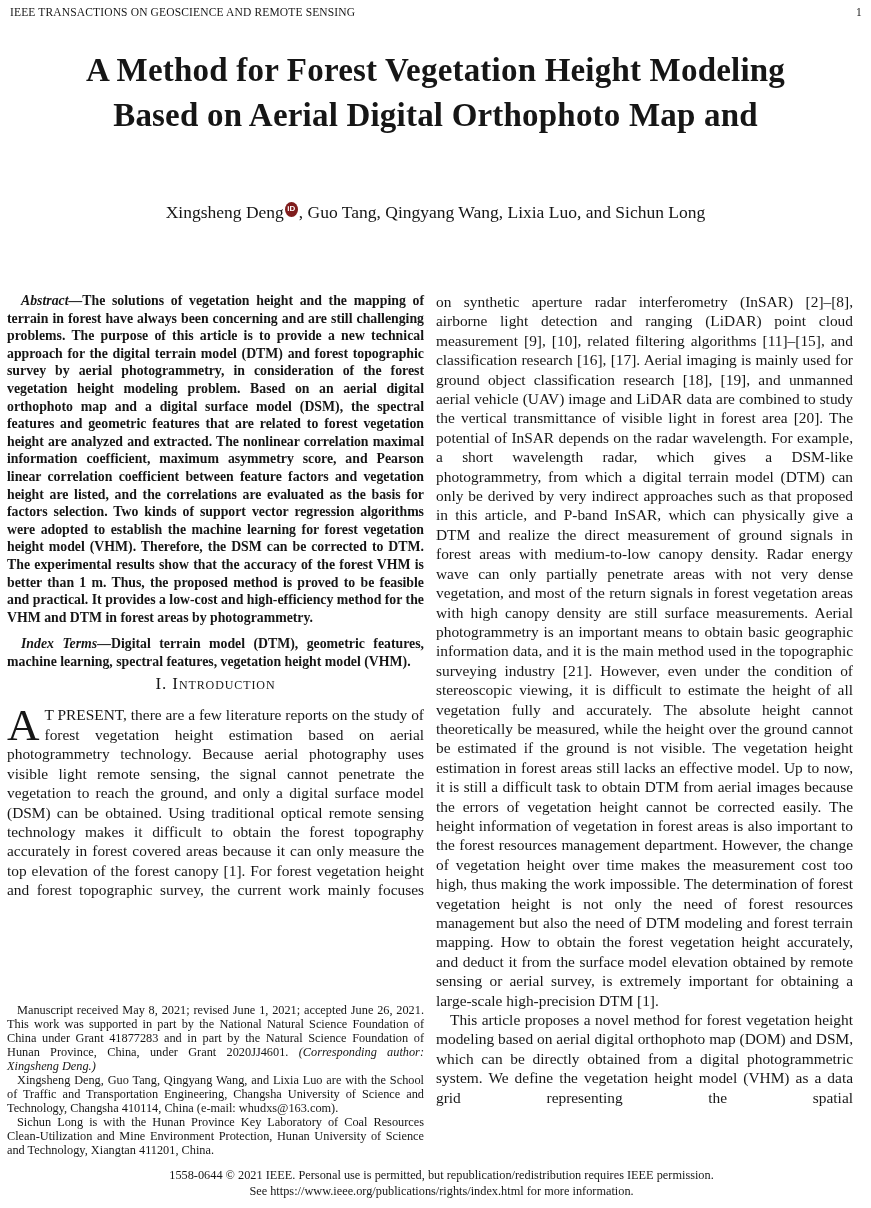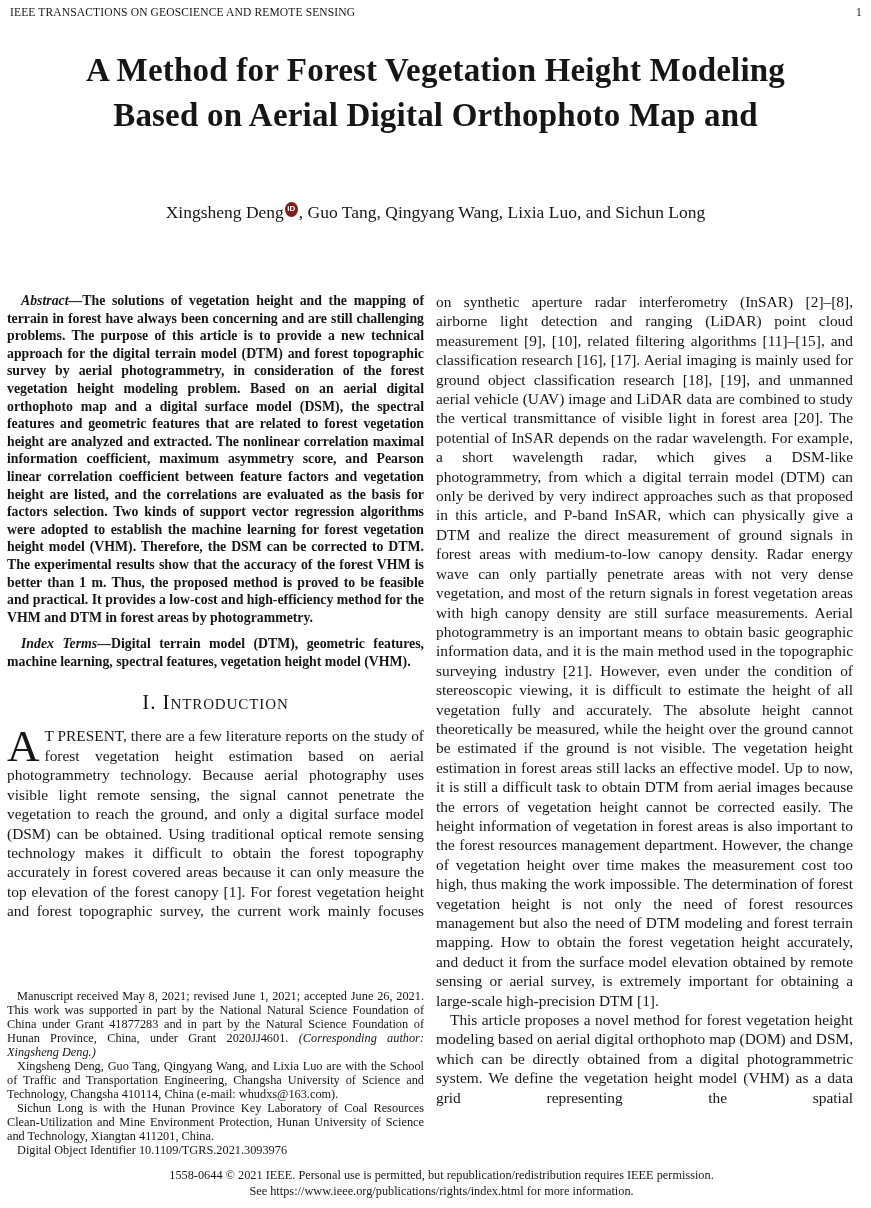--- a/index.html
+++ b/index.html
@@ -48,24 +48,24 @@
   .col { position: relative; width: 417px; text-align: justify; }
   .abs-par, .idx-par {
     font-size: 13.8px; line-height: 17.6px; font-weight: bold;
     text-indent: 14px;
   }
   .idx-par { margin-top: 9px; }
   .lead-italic { font-style: italic; }
   .sec-heading {
     text-align: center;
     font-weight: 400;
-    font-size: 21px;
+    font-size: 17px;
     font-variant: small-caps;
     letter-spacing: 0.9px;
-    margin: 20px 0 11px 0;
+    margin: 4px 0 11px 0;
   }
   .body-par { font-size: 15.4px; line-height: 19.4px; }
   .indented { text-indent: 14px; }
   .cont { text-align-last: justify; }
   .dropcap {
     float: left;
     font-size: 45px;
     line-height: 35px;
     padding: 3px 5px 0 0;
   }
@@ -107,21 +107,20 @@
       <p class="idx-par"><span class="lead-italic">Index Terms—</span><span>Digital terrain model (DTM), geometric features, machine learning, spectral features, vegetation height model (VHM).</span></p>
 
       <h2 class="sec-heading">I. Introduction</h2>
 
       <p class="body-par cont"><span class="dropcap">A</span><span>T PRESENT, there are a few literature reports on the study of forest vegetation height estimation based on aerial photogrammetry technology. Because aerial photography uses visible light remote sensing, the signal cannot penetrate the vegetation to reach the ground, and only a digital surface model (DSM) can be obtained. Using traditional optical remote sensing technology makes it difficult to obtain the forest topography accurately in forest covered areas because it can only measure the top elevation of the forest canopy [1]. For forest vegetation height and forest topographic survey, the current work mainly focuses</span></p>
 
       <div class="footnote-block">
         <p><span>Manuscript received May 8, 2021; revised June 1, 2021; accepted June 26, 2021. This work was supported in part by the National Natural Science Foundation of China under Grant 41877283 and in part by the Natural Science Foundation of Hunan Province, China, under Grant 2020JJ4601. </span><span class="lead-italic">(Corresponding author: Xingsheng Deng.)</span></p>
         <p>Xingsheng Deng, Guo Tang, Qingyang Wang, and Lixia Luo are with the School of Traffic and Transportation Engineering, Changsha University of Science and Technology, Changsha 410114, China (e-mail: whudxs@163.com).</p>
         <p>Sichun Long is with the Hunan Province Key Laboratory of Coal Resources Clean-Utilization and Mine Environment Protection, Hunan University of Science and Technology, Xiangtan 411201, China.</p>
-        <p class="doi-par">Digital Object Identifier 10.1109/TGRS.2021.3093976</p>
       </div>
     </div>
 
     <div class="col">
       <p class="body-par">on synthetic aperture radar interferometry (InSAR) [2]–[8], airborne light detection and ranging (LiDAR) point cloud measurement [9], [10], related filtering algorithms [11]–[15], and classification research [16], [17]. Aerial imaging is mainly used for ground object classification research [18], [19], and unmanned aerial vehicle (UAV) image and LiDAR data are combined to study the vertical transmittance of visible light in forest area [20]. The potential of InSAR depends on the radar wavelength. For example, a short wavelength radar, which gives a DSM-like photogrammetry, from which a digital terrain model (DTM) can only be derived by very indirect approaches such as that proposed in this article, and P-band InSAR, which can physically give a DTM and realize the direct measurement of ground signals in forest areas with medium-to-low canopy density. Radar energy wave can only partially penetrate areas with not very dense vegetation, and most of the return signals in forest vegetation areas with high canopy density are still surface measurements. Aerial photogrammetry is an important means to obtain basic geographic information data, and it is the main method used in the topographic surveying industry [21]. However, even under the condition of stereoscopic viewing, it is difficult to estimate the height of all vegetation fully and accurately. The absolute height cannot theoretically be measured, while the height over the ground cannot be estimated if the ground is not visible. The vegetation height estimation in forest areas still lacks an effective model. Up to now, it is still a difficult task to obtain DTM from aerial images because the errors of vegetation height cannot be corrected easily. The height information of vegetation in forest areas is also important to the forest resources management department. However, the change of vegetation height over time makes the measurement cost too high, thus making the work impossible. The determination of forest vegetation height is not only the need of forest resources management but also the need of DTM modeling and forest terrain mapping. How to obtain the forest vegetation height accurately, and deduct it from the surface model elevation obtained by remote sensing or aerial survey, is extremely important for obtaining a large-scale high-precision DTM [1].</p>
       <p class="body-par indented cont">This article proposes a novel method for forest vegetation height modeling based on aerial digital orthophoto map (DOM) and DSM, which can be directly obtained from a digital photogrammetric system. We define the vegetation height model (VHM) as a data grid representing the spatial</p>
     </div>
 
   </div>
 

